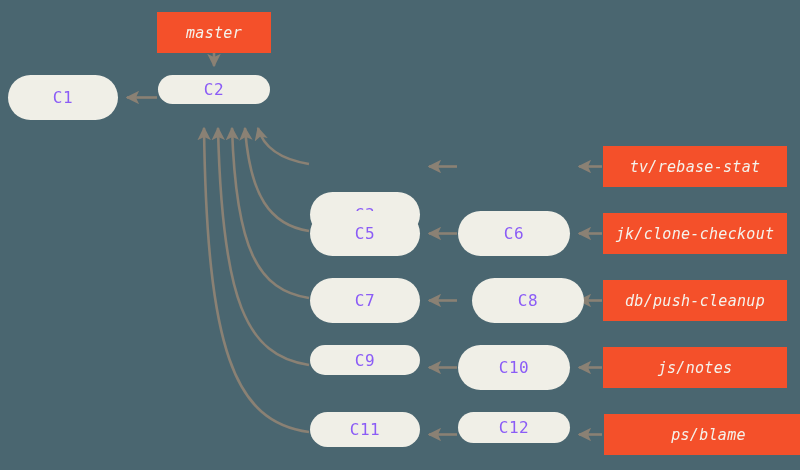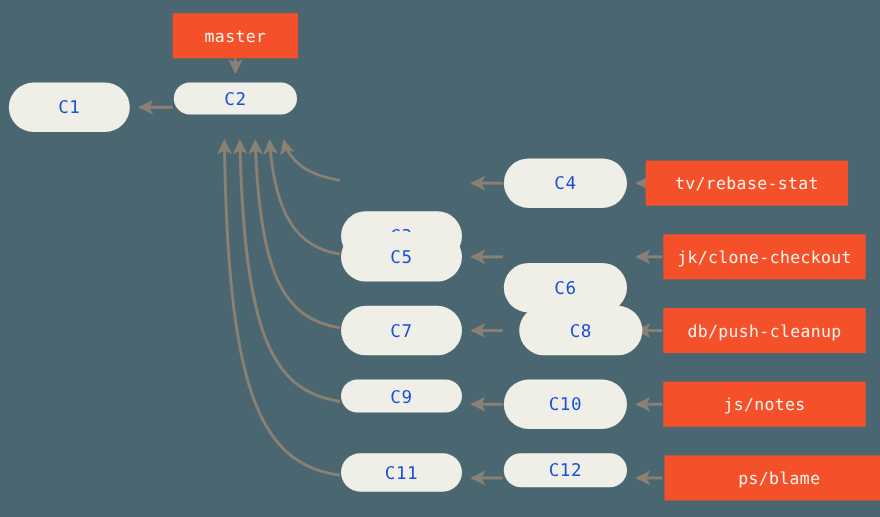--- a/index.html
+++ b/index.html
@@ -35,36 +35,37 @@
     height: 470px;
   }
   .commit-node {
     position: absolute;
     box-sizing: border-box;
     background: #f0efe7;
     border-radius: 23px;
     display: flex;
     align-items: center;
     justify-content: center;
-    color: #1d4ed8;
+    color: #8b5cf6;
     font-size: 16px;
     letter-spacing: 0.5px;
     font-family: "DejaVu Sans Mono", "Liberation Mono", monospace;
   }
   .branch-label {
     position: absolute;
     box-sizing: border-box;
     background: #f4502a;
     display: flex;
     align-items: center;
     justify-content: center;
     color: #f5f3ec;
     font-size: 15px;
     letter-spacing: 0.3px;
     font-family: "DejaVu Sans Mono", "Liberation Mono", monospace;
+    font-style: italic;
   }
 </style>
 </head>
 <body>
 
 <div id="diagram-root">
 
   <svg id="edge-layer" viewBox="0 0 800 470" width="800" height="470" xmlns="http://www.w3.org/2000/svg">
     <defs>
       <marker id="arrow-left" viewBox="0 0 10 10" refX="9" refY="5" markerWidth="5.2" markerHeight="5.2" orient="auto-start-reverse">
@@ -106,34 +107,33 @@
   </svg>
 
   <div class="node-layer">
 
     <div class="branch-label" style="left:157px; top:12px; width:114px; height:41px;">master</div>
 
     <div class="commit-node" style="left:8px; top:75px; width:110px; height:45px;">C1</div>
     <div class="commit-node" style="left:158px; top:75px; width:112px; height:29px;">C2</div>
 
     <div class="commit-node" style="left:310px; top:144px; width:110px; height:45px;margin-top:48px;">C3</div>
-    <div class="commit-node" style="left:458px; top:144px; width:112px; height:45px;">C4</div>
 
     <div class="commit-node" style="left:310px; top:211px; width:110px; height:45px;">C5</div>
-    <div class="commit-node" style="left:458px; top:211px; width:112px; height:45px;margin-top:28px;">C6</div>
+    <div class="commit-node" style="left:458px; top:211px; width:112px; height:45px;">C6</div>
 
     <div class="commit-node" style="left:310px; top:278px; width:110px; height:45px;">C7</div>
     <div class="commit-node" style="left:472px; top:278px; width:112px; height:45px;">C8</div>
 
     <div class="commit-node" style="left:310px; top:345px; width:110px; height:30px;">C9</div>
     <div class="commit-node" style="left:458px; top:345px; width:112px; height:45px;">C10</div>
 
     <div class="commit-node" style="left:310px; top:412px; width:110px; height:35px;">C11</div>
     <div class="commit-node" style="left:458px; top:412px; width:112px; height:31px;">C12</div>
 
-    <div class="branch-label" style="left:587px; top:146px; width:184px; height:41px;">tv/rebase-stat</div>
+    <div class="branch-label" style="left:603px; top:146px; width:184px; height:41px;">tv/rebase-stat</div>
     <div class="branch-label" style="left:603px; top:280px; width:184px; height:41px;">db/push-cleanup</div>
     <div class="branch-label" style="left:603px; top:213px; width:184px; height:41px;">jk/clone-checkout</div>
     <div class="branch-label" style="left:603px; top:347px; width:184px; height:41px;">js/notes</div>
     <div class="branch-label" style="left:604px; top:414px; width:209px; height:41px;">ps/blame</div>
 
   </div>
 </div>
 
 </body></html>

